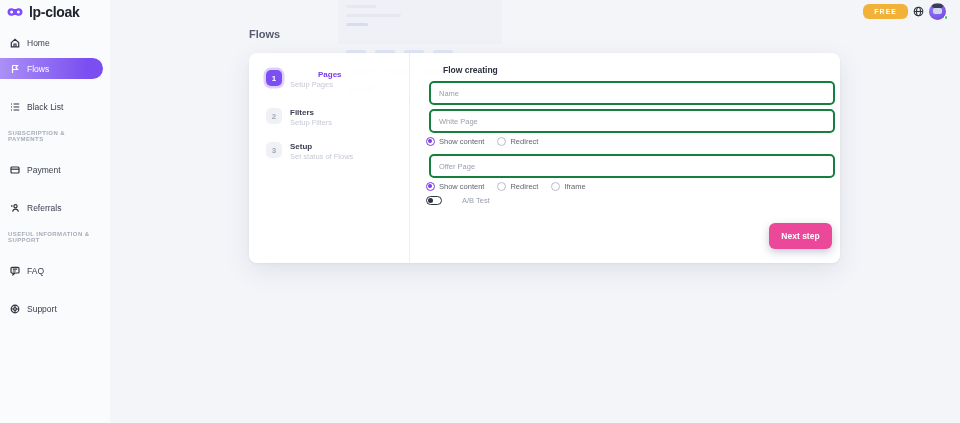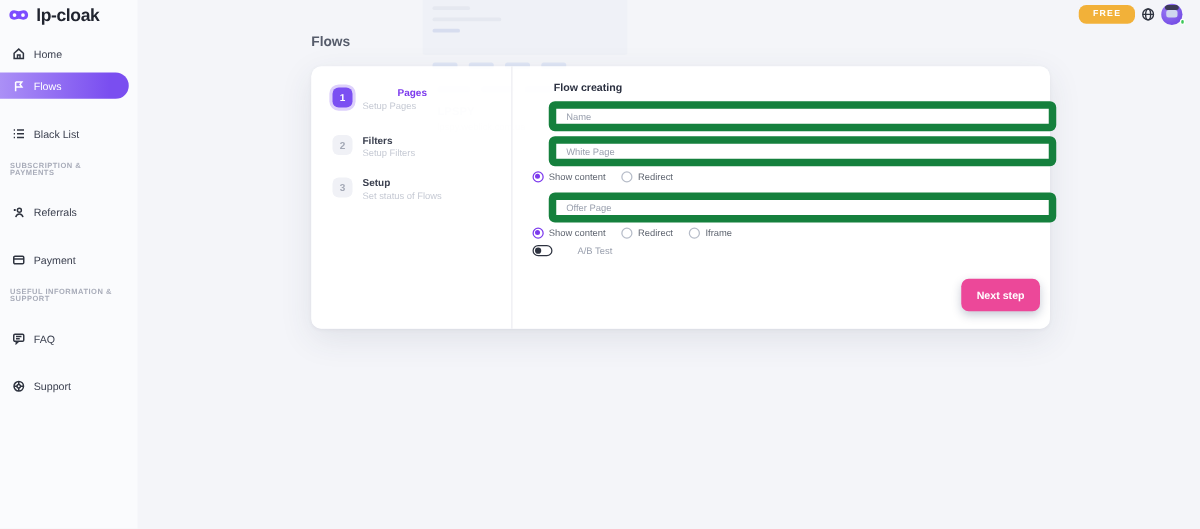--- a/index.html
+++ b/index.html
@@ -54,22 +54,22 @@
 
   .step { position:absolute; left:17px; display:flex; gap:8px; cursor:pointer; }
   .step-badge { width:16px; height:16px; border-radius:5px; background:#f0f1f6; color:#a3a8b5;
                 font-size:8px; font-weight:bold; display:flex; align-items:center; justify-content:center; flex:0 0 auto; }
   .step.active .step-badge { background:#7b4ff2; color:#fff; box-shadow:0 0 0 2.5px #ddd0fb; }
   .step-label { font-size:8px; font-weight:bold; color:#3c4150; line-height:10px; }
   .step.active .step-label { color:#7c3aed;padding-left:28px; }
   .step-sub { font-size:7.5px; color:#c6cad4; line-height:10px; }
 
   .form-title { position:absolute; left:194px; top:12px; font-size:8.5px; font-weight:bold; color:#2b3040; }
-  .f-input { position:absolute; left:190px; width:406px; height:24px; background:#fff;
-             border:6px solid #15803d; border-radius:5px; font-size:7.5px; color:#3c4150;
+  .f-input { position:absolute; left:180px; width:406px; height:24px; background:#fff;
+             border:2px solid #15803d; border-radius:5px; font-size:7.5px; color:#3c4150;
              padding-left:8px; outline:none; font-family:"Liberation Sans", sans-serif; }
   .f-input::placeholder { color:#9aa0ae; }
 
   .radio-row { position:absolute; left:177px; display:flex; align-items:center; gap:13px; }
   .radio-opt { display:flex; align-items:center; gap:4px; cursor:pointer; }
   .radio { width:9px; height:9px; border-radius:50%; position:relative; flex:0 0 auto; }
   .radio.sel { border:1.5px solid #7c3aed; }
   .radio.sel::after { content:""; position:absolute; left:1px; top:1px; width:4px; height:4px;
                       border-radius:50%; background:#7c3aed; }
   .radio.unsel { border:1.5px solid #b6bcc8; background:#fff; }
@@ -130,36 +130,36 @@
       <span>Black List</span>
     </div>
 
     <div class="section-header">
       <span>SUBSCRIPTION &amp; PAYMENTS</span>
     </div>
 
     <div class="nav-item">
       <span class="ic">
         <svg width="10" height="10" viewBox="0 0 10 10" fill="none" stroke="currentColor" stroke-width="1.2">
+            <rect x="1" y="2" width="8" height="6" rx="1"></rect>
+            <path d="M1 4.2h8"></path>
+          </svg>
+      </span>
+      <span>Payment</span>
+    </div>
+
+    <div class="nav-item">
+      <span class="ic">
+        <svg width="10" height="10" viewBox="0 0 10 10" fill="none" stroke="currentColor" stroke-width="1.2">
             <circle cx="5.5" cy="3.2" r="1.6"></circle>
             <path d="M2.6 8.7c.4-1.7 1.5-2.6 2.9-2.6s2.5.9 2.9 2.6"></path>
             <path d="M1 3h1.6M1.8 2.2v1.6"></path>
           </svg>
       </span>
       <span>Referrals</span>
-    </div>
-
-    <div class="nav-item">
-      <span class="ic">
-        <svg width="10" height="10" viewBox="0 0 10 10" fill="none" stroke="currentColor" stroke-width="1.2">
-            <rect x="1" y="2" width="8" height="6" rx="1"></rect>
-            <path d="M1 4.2h8"></path>
-          </svg>
-      </span>
-      <span>Payment</span>
     </div>
 
     <div class="section-header">
       <span>USEFUL INFORMATION &amp; SUPPORT</span>
     </div>
 
 
     <div class="nav-item">
       <span class="ic">
         <svg width="10" height="10" viewBox="0 0 10 10" fill="none" stroke="currentColor" stroke-width="1.2">

